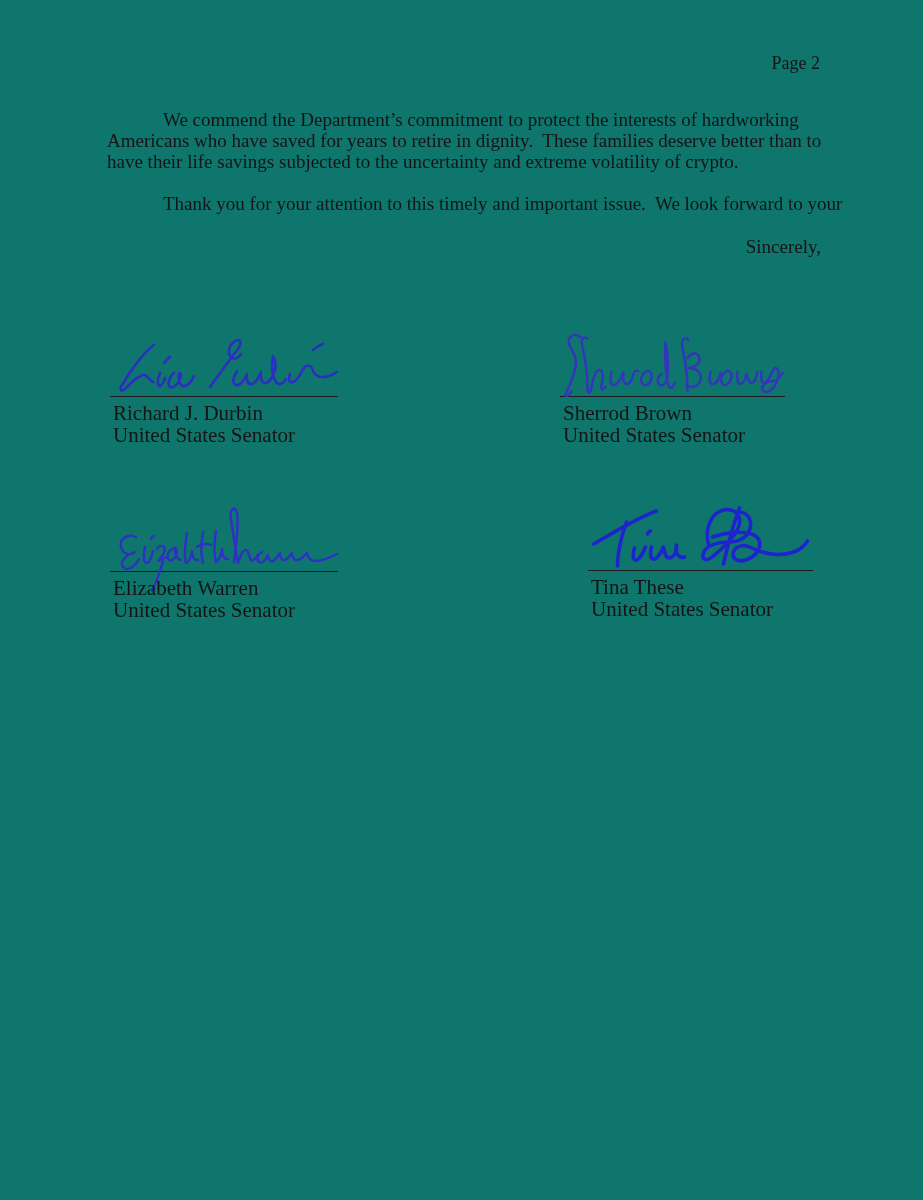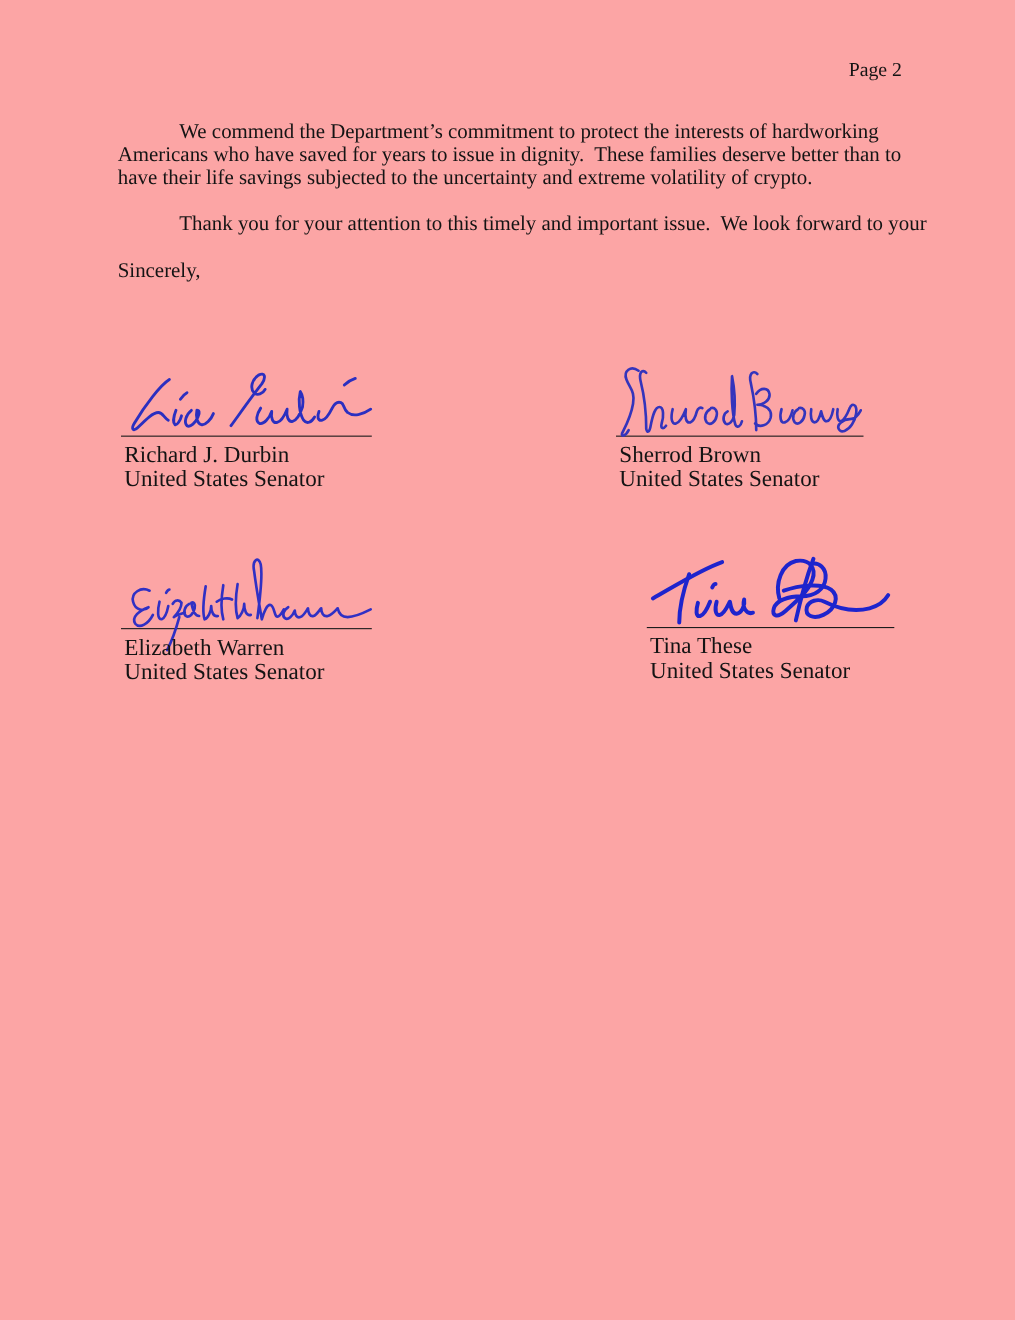--- a/index.html
+++ b/index.html
@@ -1,20 +1,20 @@
 <!DOCTYPE html>
 <html><head>
 <meta charset="utf-8">
 <style>
   html, body { margin: 0; padding: 0; background: #ffffff; }
   .page {
     position: relative;
     width: 923px;
     height: 1200px;
-    background: #fca5a5;
+    background: #0f766e;
     font-family: "Liberation Serif", "DejaVu Serif", serif;
     color: #141414;
     overflow: hidden;
   }
   .page-number {
     position: absolute;
     top: 53px;
     right: 103px;
     font-size: 18px;
     line-height: 21px;
@@ -28,21 +28,21 @@
   }
   .line {
     white-space: pre;
     line-height: 21px;
     height: 21px;
   }
   .indent { padding-left: 56px; }
   .para-2 { margin-top: 21px; }
   .closing {
     margin-top: 22px;
-    text-align: left;
+    text-align: right;
     line-height: 21px;
   }
   .sig-block { position: absolute; width: 228px; }
   .sig-durbin { left: 110px; top: 330px; }
   .sig-brown  { left: 560px; top: 330px; width: 225px; }
   .sig-warren { left: 110px; top: 505px; }
   .sig-smith  { left: 588px; top: 504px; width: 225px; }
   .sig-canvas { display: block; width: 100%; height: 66px; overflow: visible; }
   .sig-canvas path { fill: none; stroke-linecap: round; stroke-linejoin: round; }
   .sig-rule { border-top: 1.6px solid #1b1b1b; height: 0; }
@@ -57,21 +57,21 @@
 </head>
 <body>
 
 <div class="page">
 
   <div class="page-number">Page 2</div>
 
   <div class="body-text">
     <div>
       <div class="line indent">We commend the Department’s commitment to protect the interests of hardworking</div>
-      <div class="line">Americans who have saved for years to issue in dignity.  These families deserve better than to</div>
+      <div class="line">Americans who have saved for years to retire in dignity.  These families deserve better than to</div>
       <div class="line">have their life savings subjected to the uncertainty and extreme volatility of crypto.</div>
     </div>
     <div class="para-2">
       <div class="line indent">Thank you for your attention to this timely and important issue.  We look forward to your</div>
     </div>
     <div class="closing">Sincerely,</div>
   </div>
 
   <div class="sig-block sig-durbin">
     <svg class="sig-canvas" viewBox="0 0 228 66">

